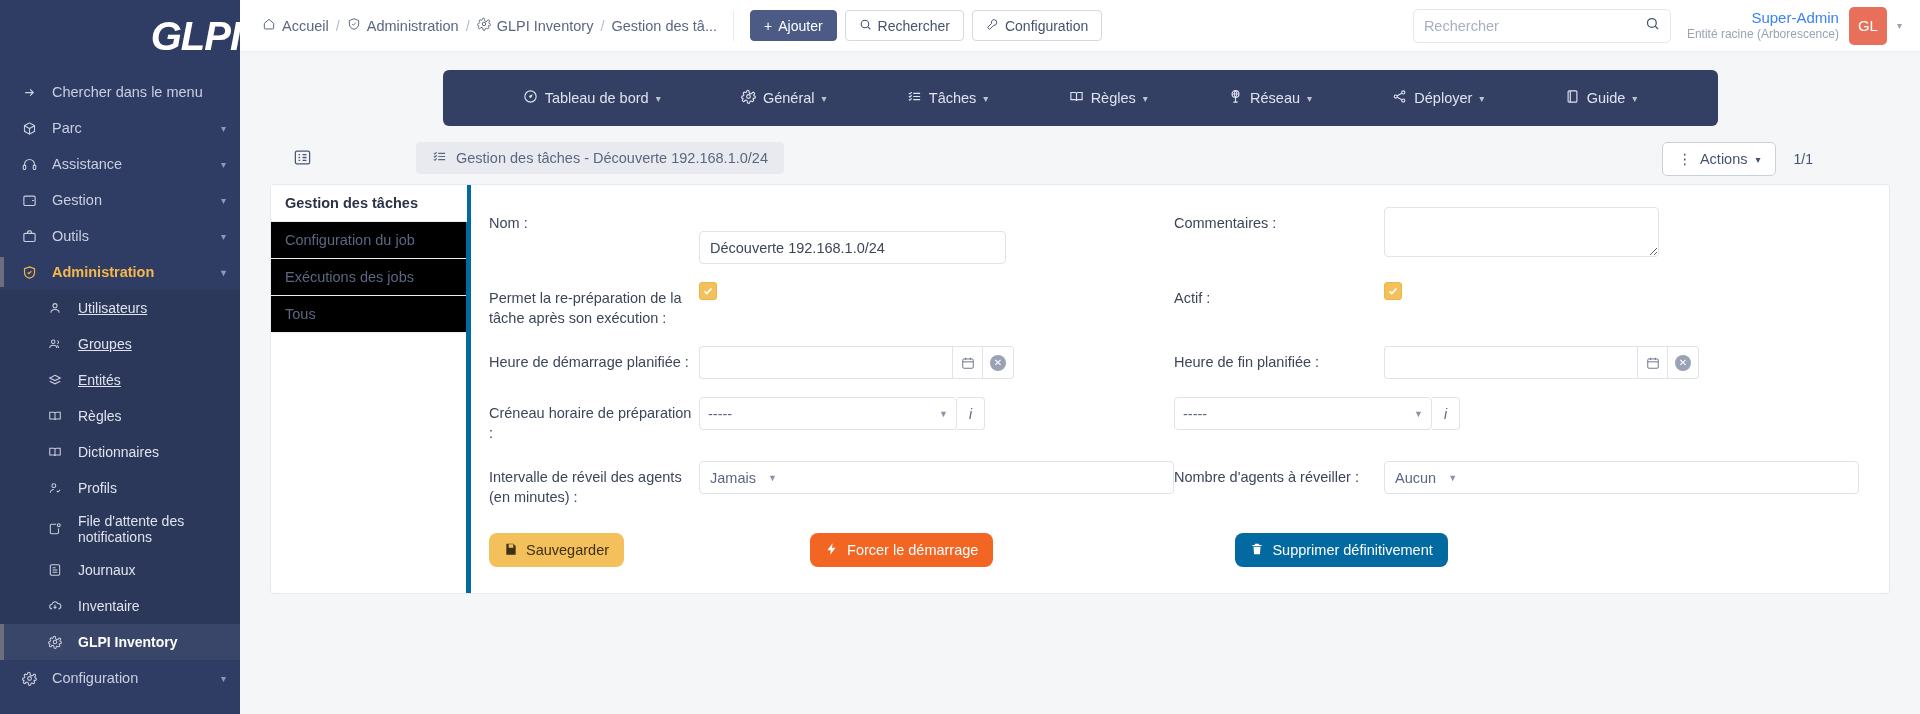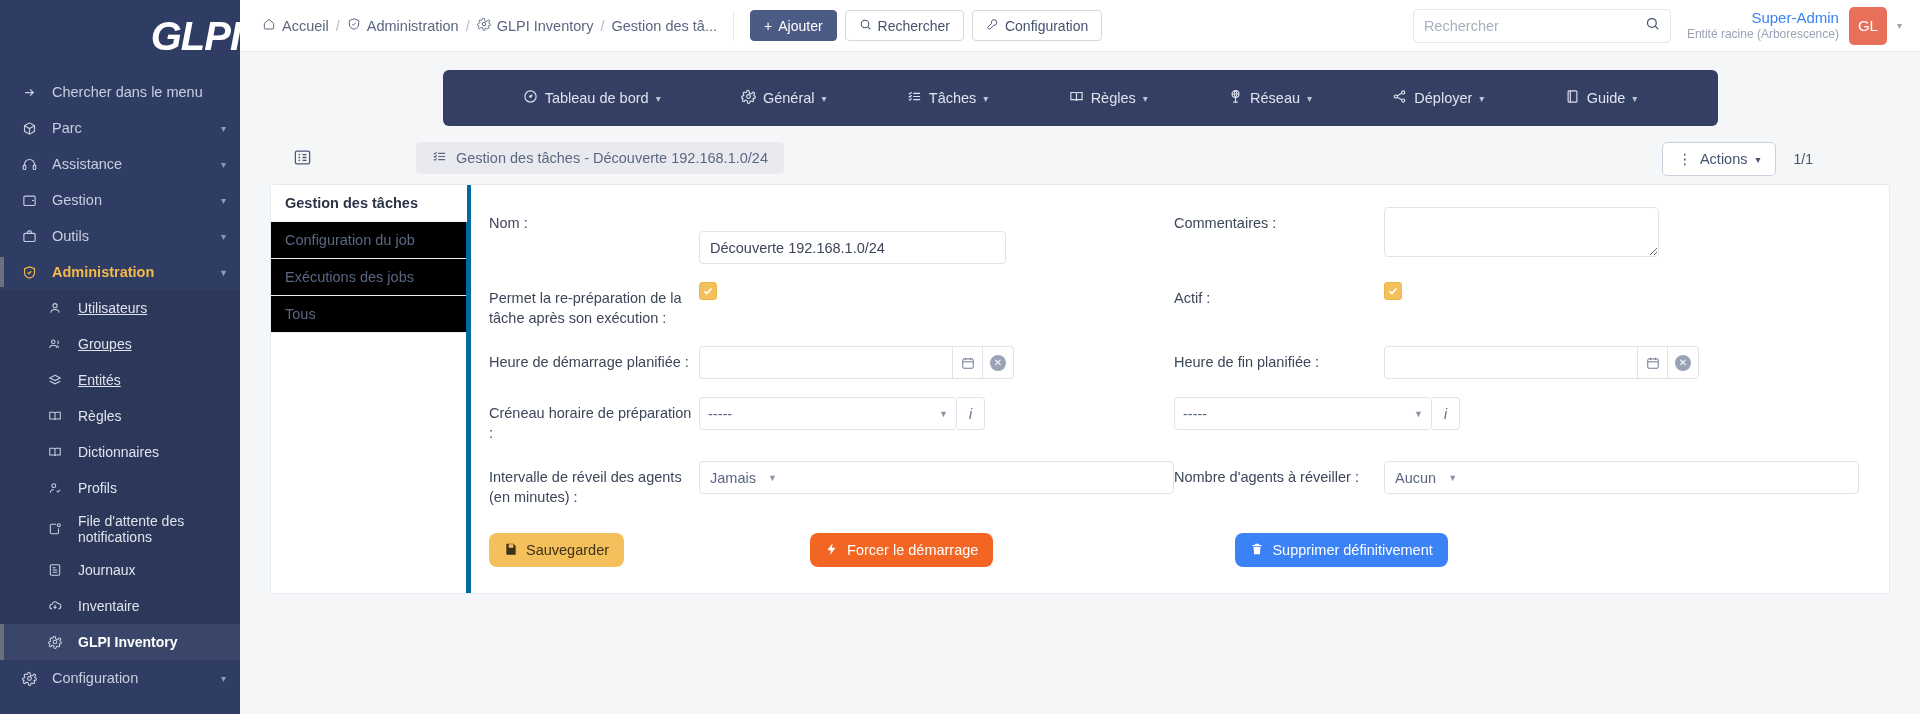--- a/index.html
+++ b/index.html
@@ -204,21 +204,21 @@
   .sel.small .caret { margin-left: 4px; }
 
   .btnrow { display: flex; align-items: center; padding: 8px 0 26px 0; }
   .abtn {
     display: inline-flex; align-items: center; gap: 8px; height: 34px; padding: 0 15px;
     border-radius: 8px; font-size: 14.5px; color: #fff; cursor: pointer; border: none;
     font-family: "Liberation Sans", sans-serif;
   }
   .abtn.save { background: #f3c05c; color: #3d3117; }
   .abtn.force { background: #f26522; }
-  .abtn.del { background: #3b82f6; }
+  .abtn.del { background: #0369a1; }
   .spacer-a { width: 186px; }
   .spacer-b { width: 242px; }
 </style>
 </head>
 <body>
 
 <div class="app">
 
   <div class="sidebar">
     <div class="logo-wrap">

